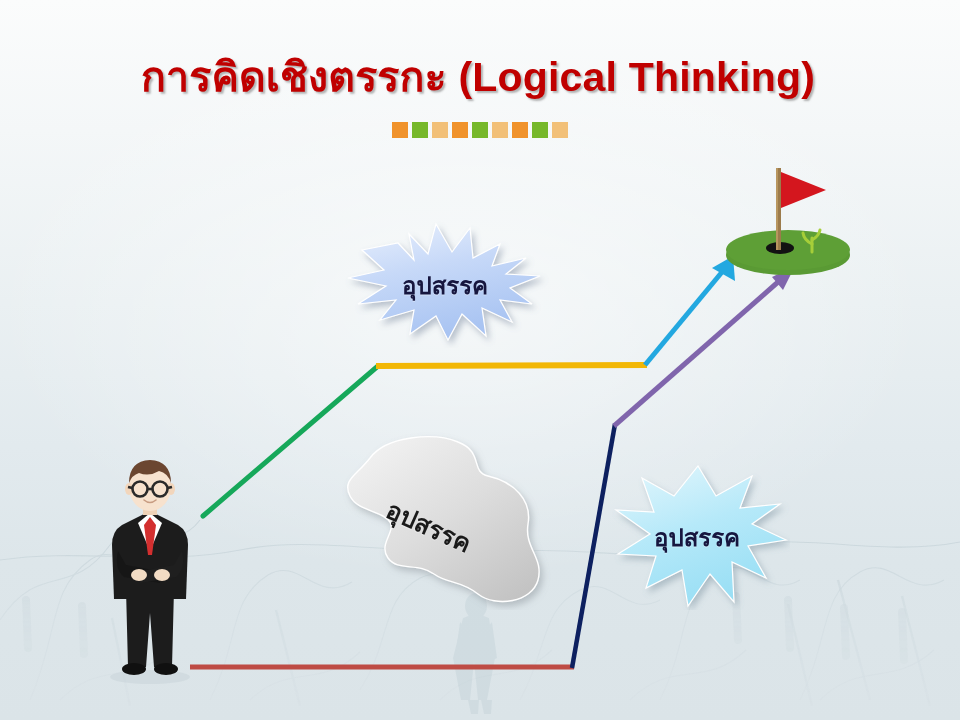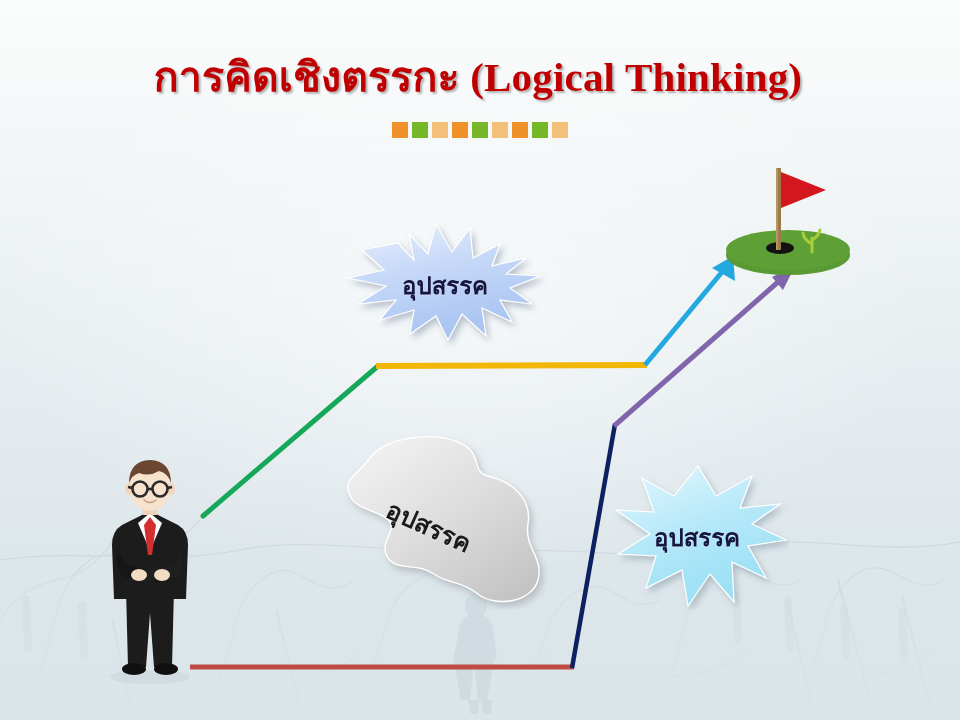--- a/index.html
+++ b/index.html
@@ -31,21 +31,21 @@
     position: absolute; inset: 0;
     background: radial-gradient(ellipse 70% 55% at 48% 42%, rgba(255,255,255,.55) 0%, rgba(255,255,255,0) 70%);
   }
 
   
   .title {
     position: absolute;
     top: 44px;
     left: 0; right: 4px;
     text-align: center;
-    font-family: Liberation Serif, serif;
+    font-family: Liberation Sans, sans-serif;
     font-weight: bold;
     font-size: 41px;
     letter-spacing: .2px;
     color: #C00000;
     text-shadow: 2px 2px 2px rgba(120,120,120,.55);
     white-space: nowrap;
   }
 
   
   .squares {

